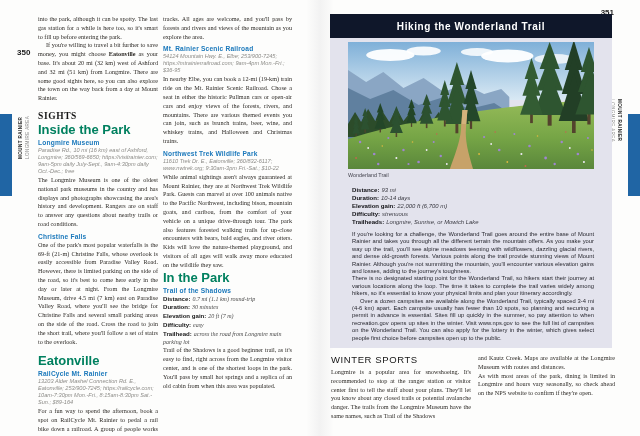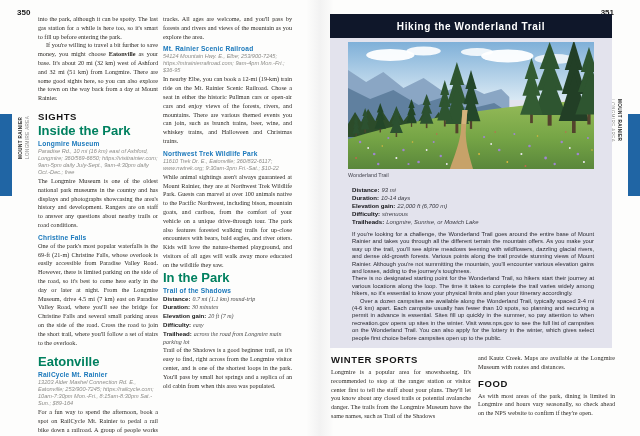--- a/index.html
+++ b/index.html
@@ -5,21 +5,21 @@
   html,body{margin:0;padding:0;}
   body{width:640px;height:436px;background:#fdfdfc;font-family:"Liberation Serif",serif;
        -webkit-font-smoothing:antialiased;}
   .spread{position:relative;width:640px;height:436px;background:#fdfdfc;overflow:hidden;}
   .gutter{position:absolute;left:306px;top:0;width:28px;height:436px;
           background:linear-gradient(90deg,rgba(0,0,0,0) 0%,rgba(40,40,60,.05) 50%,rgba(0,0,0,0) 100%);}
 
   
   .pagenum{position:absolute;top:8px;font-family:"Liberation Sans",sans-serif;font-weight:bold;
            font-size:8px;color:#1d1d1d;}
-  .pagenum.left{left:17px;}
+  .pagenum.left{left:17px;margin-top:40px;}
   .pagenum.right{right:26px;}
 
   
   .tab-bar{position:absolute;width:12px;height:82px;background:#2065a4;}
   .tab-bar.left{left:0;top:114px;}
   .tab-bar.right{right:0;top:114px;}
   .tab-text{position:absolute;top:99px;height:60px;font-family:"Liberation Sans",sans-serif;
             font-size:4.6px;letter-spacing:.4px;line-height:1.5;}
   .tab-text.left{left:18px;writing-mode:vertical-rl;transform:rotate(180deg);}
   .tab-text.right{right:18px;writing-mode:vertical-rl;}
@@ -27,21 +27,21 @@
   .tab-area{color:#8e8e8e;}
 
   
   .cols{position:absolute;left:38px;top:15px;width:254px;display:flex;gap:5px;}
   .col1{width:120px;}
   .col2{width:129px;}
   p.body{margin:0;font-size:6.2px;line-height:8.8px;color:#2e2b27;text-align:justify;}
   p.body.indent{text-indent:8px;}
   p.info{margin:0 0 1px;font-size:5.6px;line-height:7px;color:#8d8c88;font-style:italic;
          font-family:"Liberation Sans",sans-serif;}
-  .h-cat{margin:8px 0 1px;font-family:Liberation Sans, sans-serif;font-weight:bold;
+  .h-cat{margin:8px 0 1px;font-family:Liberation Serif, serif;font-weight:bold;
          font-size:9.5px;letter-spacing:.6px;color:#151515;}
   .h-area{margin:0 0 2px;font-family:"Liberation Sans",sans-serif;font-weight:bold;
           font-size:13px;color:#00805f;}
   .h-poi{margin:4px 0 1px;font-family:"Liberation Sans",sans-serif;font-weight:bold;
          font-size:6.6px;color:#1a78bb;letter-spacing:.2px;}
   .h-poi.first{margin-top:1px;}
   .stat{font-size:6px;line-height:7.8px;color:#4a4a4a;}
   .stat b{font-family:"Liberation Sans",sans-serif;font-size:6.1px;color:#161616;margin-right:2px;}
   .stat i{font-style:italic;}
 
@@ -58,21 +58,21 @@
   .box-stats .stat b{font-size:6.1px;color:#101014;}
   .box-paras{margin:5px 18px 0 22px;font-family:"Liberation Sans",sans-serif;font-size:5.8px;
              line-height:7.4px;color:#27272f;text-align:justify;}
   .box-paras p{margin:0;}
   .box-paras p.indent{text-indent:8px;}
 
   
   .bottom-cols{position:absolute;left:331px;top:354px;width:284px;display:flex;gap:7px;}
   .bcol1{width:140px;}
   .bcol2{width:137px;}
-  .h-big{margin:0 0 3px;font-family:"Liberation Sans",sans-serif;font-weight:bold;font-size:9.5px;
+  .h-big{margin:0 0 3px;font-family:"Liberation Sans",sans-serif;font-weight:normal;font-size:9.5px;
          letter-spacing:.6px;color:#151515;}
   .h-big.food{margin-top:6px;}
 </style>
 </head>
 <body>
 
 <div class="spread">
 
   <div>
     <div class="pagenum left">350</div>
@@ -254,18 +254,17 @@
       </div>
     </div>
 
     <div class="bottom-cols">
       <div class="bcol1">
         <h2 class="h-big">WINTER SPORTS</h2>
         <p class="body">Longmire is a popular area for snowshoeing. It's recommended to stop at the ranger station or visitor center first to tell the staff about your plans. They'll let you know about any closed trails or potential avalanche danger. The trails from the Longmire Museum have the same names, such as Trail of the Shadows</p>
       </div>
       <div class="bcol2">
         <p class="body">and Kautz Creek. Maps are available at the Longmire Museum with routes and distances.</p>
-        <h2 class="h-big food">FOOD</h2>
         <p class="body">As with most areas of the park, dining is limited in Longmire and hours vary seasonally, so check ahead on the NPS website to confirm if they're open.</p>
       </div>
     </div>
   </div>
 </div>
 
 </body></html>

